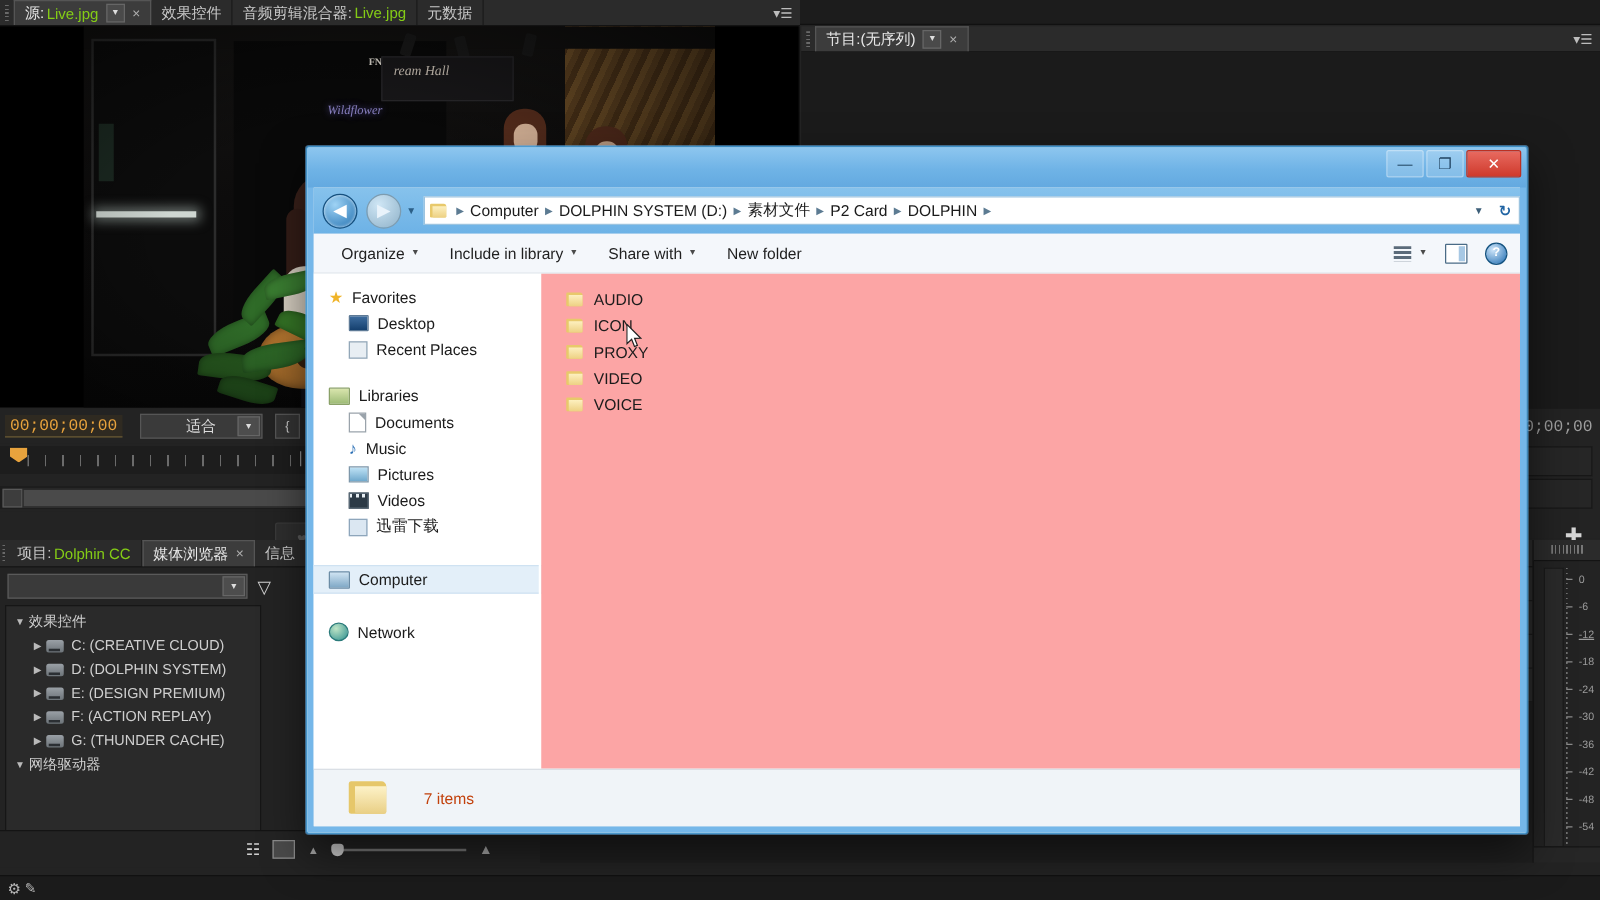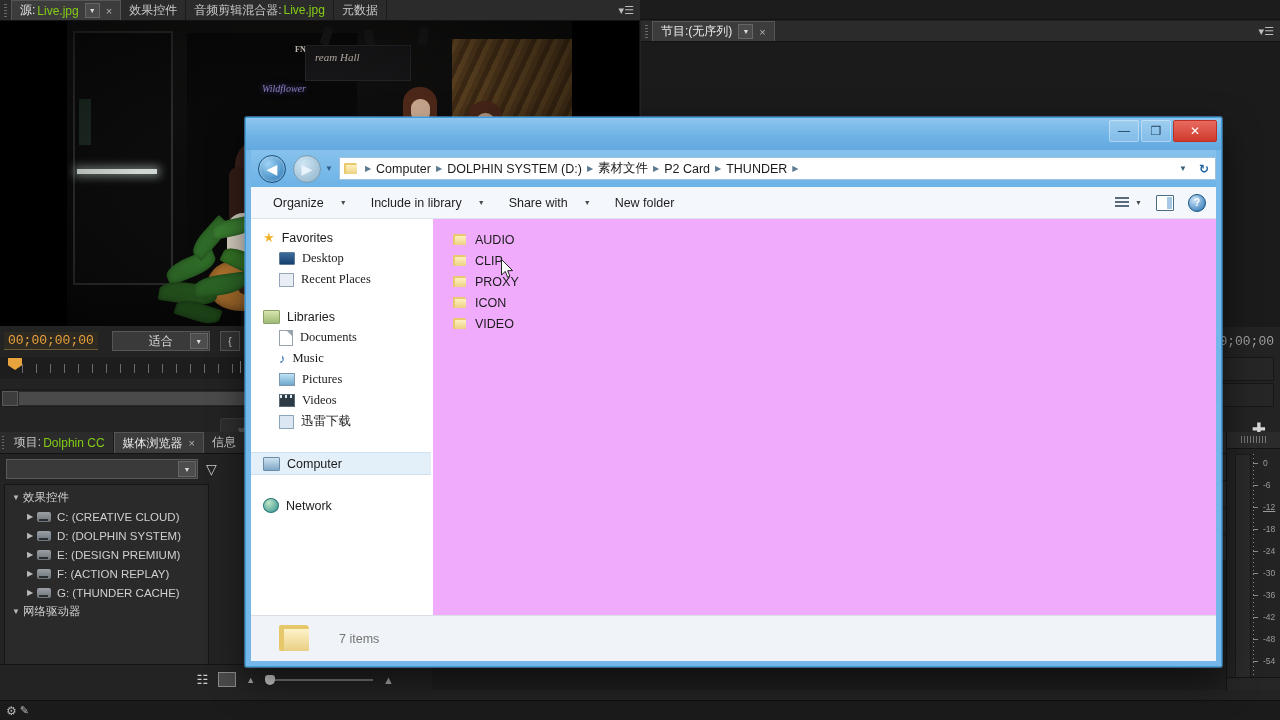--- a/index.html
+++ b/index.html
@@ -206,41 +206,41 @@
   .sep{color:#5c7b92;font-size:8px;padding:0 2px;}
   .crumbbar .dd{position:absolute;right:28px;color:#3d5f79;font-size:8px;}
   .refresh{position:absolute;right:6px;color:#2064a3;font-size:12px;font-weight:bold;}
   .searchctl{margin-left:4px;margin-right:7px;width:245px;height:23px;background:#fff;border:1px solid #9cc4e0;
      display:flex;align-items:center;padding:0 6px;box-sizing:border-box;}
   .searchctl .ph{flex:1;font-size:12.5px;color:#8d8d8d;}
   .mag{width:13px;height:13px;border:2px solid #2a6fa8;border-radius:50%;position:relative;}
   .mag:after{content:"";position:absolute;right:-4px;bottom:-3px;width:6px;height:2px;background:#2a6fa8;transform:rotate(45deg);}
   .ex-tool{position:absolute;left:5px;top:69px;width:965px;height:32px;background:#f4f7fb;
      border-bottom:1px solid #dde3ea;display:flex;align-items:center;padding:0 10px;box-sizing:border-box;}
-  .tm{font-size:12.5px;color:#1f1f1f;padding:0 12px;display:flex;align-items:center;gap:16px;}
+  .tm{font-size:12.5px;color:#1f1f1f;padding:0 12px;display:flex;align-items:center;gap:5px;}
   .tm .c{font-size:7px;color:#4a4a4a;}
   .ex-tool .right{margin-left:auto;display:flex;align-items:center;gap:14px;}
   .viewicon{width:14px;height:12px;
      background:repeating-linear-gradient(to bottom,#5b6b7a 0 2px,transparent 2px 4px);}
   .paneicon{width:16px;height:14px;border:1.5px solid #4a6b86;border-radius:1px;position:relative;background:#fff;}
   .paneicon:after{content:"";position:absolute;right:1px;top:1px;bottom:1px;width:5px;background:#a7c8e4;}
   .helpicon{width:16px;height:16px;border-radius:50%;
      background:radial-gradient(circle at 35% 30%,#cfe6fa,#1e6bb0);color:#fff;font-size:10px;font-weight:bold;
      display:flex;align-items:center;justify-content:center;border:1px solid #14527f;}
   .ex-body{position:absolute;left:5px;top:101px;width:965px;height:396px;background:#fff;display:flex;}
   .ex-nav{width:180px;height:396px;background:#fff;padding:8px 0 0 12px;box-sizing:border-box;}
   .navrow{height:21px;display:flex;align-items:center;font-size:12.5px;color:#1b1b1b;gap:7px;}
-  .navrow.ind{padding-left:16px;font-family:Liberation Serif, serif;}
+  .navrow.ind{padding-left:16px;}
   .navrow.sel{background:#e3eff9;border-top:1px solid #cfe2f2;border-bottom:1px solid #cfe2f2;margin-left:-12px;padding-left:12px;width:192px;}
   .ex-split{width:2px;height:396px;background:#fff;}
-  .ex-list{flex:1;height:396px;background:#f0abfc;padding:10px 0 0 20px;box-sizing:border-box;}
+  .ex-list{flex:1;height:396px;background:#fca5a5;padding:10px 0 0 20px;box-sizing:border-box;}
   .frow{height:21px;display:flex;align-items:center;font-size:12.5px;color:#1b1b1b;gap:8px;}
   .ex-status{position:absolute;left:5px;top:497px;width:965px;height:46px;background:#f0f4f8;
      border-top:1px solid #dadfe5;display:flex;align-items:center;padding-left:28px;box-sizing:border-box;gap:26px;}
-  .ex-status .cnt{font-size:12.5px;color:#737373;}
+  .ex-status .cnt{font-size:12.5px;color:#c2410c;}
   .fldr{width:14px;height:12px;position:relative;flex:none;}
   .fldr .back{position:absolute;left:0;top:0;width:13px;height:11px;background:#e8c96b;border-radius:1px 2px 1px 1px;}
   .fldr .front{position:absolute;left:2px;top:2px;width:11px;height:9px;
      background:linear-gradient(180deg,#fdf0bf,#edd183);border-radius:0 0 1px 1px;}
   .bigfld{width:34px;height:28px;position:relative;}
   .bigfld .back{position:absolute;left:0;top:0;width:30px;height:26px;background:#e6c76a;border-radius:2px 4px 2px 2px;}
   .bigfld .front{position:absolute;left:5px;top:4px;width:25px;height:22px;
      background:linear-gradient(180deg,#fdf2c8,#e9cf85);border-radius:0 0 2px 2px;}
   .filei{width:12px;height:14px;background:#fff;border:1px solid #9aa3ab;position:relative;flex:none;}
   .filei:after{content:"";position:absolute;right:0;top:0;border-width:0 5px 5px 0;border-style:solid;
@@ -540,21 +540,21 @@
         </span>
         <span class="sep">▶</span>
         <span class="crumb">Computer</span>
         <span class="sep">▶</span>
         <span class="crumb">DOLPHIN SYSTEM (D:)</span>
         <span class="sep">▶</span>
         <span class="crumb">素材文件</span>
         <span class="sep">▶</span>
         <span class="crumb">P2 Card</span>
         <span class="sep">▶</span>
-        <span class="crumb">THUNDER</span>
+        <span class="crumb">DOLPHIN</span>
         <span class="sep">▶</span>
         <span class="dd">▼</span>
         <span class="refresh">↻</span>
       </div>
     </div>
 
     <div class="ex-tool">
       <div class="tm">
         <span>Organize</span>
         <span class="c">▼</span>
@@ -643,42 +643,42 @@
               <span class="back"></span>
               <span class="front"></span>
             </span>
           <span>AUDIO</span>
         </div>
         <div class="frow">
           <span class="fldr">
               <span class="back"></span>
               <span class="front"></span>
             </span>
-          <span>CLIP</span>
+          <span>ICON</span>
         </div>
         <div class="frow">
           <span class="fldr">
               <span class="back"></span>
               <span class="front"></span>
             </span>
           <span>PROXY</span>
         </div>
         <div class="frow">
           <span class="fldr">
               <span class="back"></span>
               <span class="front"></span>
             </span>
-          <span>ICON</span>
+          <span>VIDEO</span>
         </div>
         <div class="frow">
           <span class="fldr">
               <span class="back"></span>
               <span class="front"></span>
             </span>
-          <span>VIDEO</span>
+          <span>VOICE</span>
         </div>
       </div>
     </div>
 
     <div class="ex-status">
       <span class="bigfld">
         <span class="back"></span>
           <span class="front"></span>
       </span>
       <span class="cnt">7 items</span>

